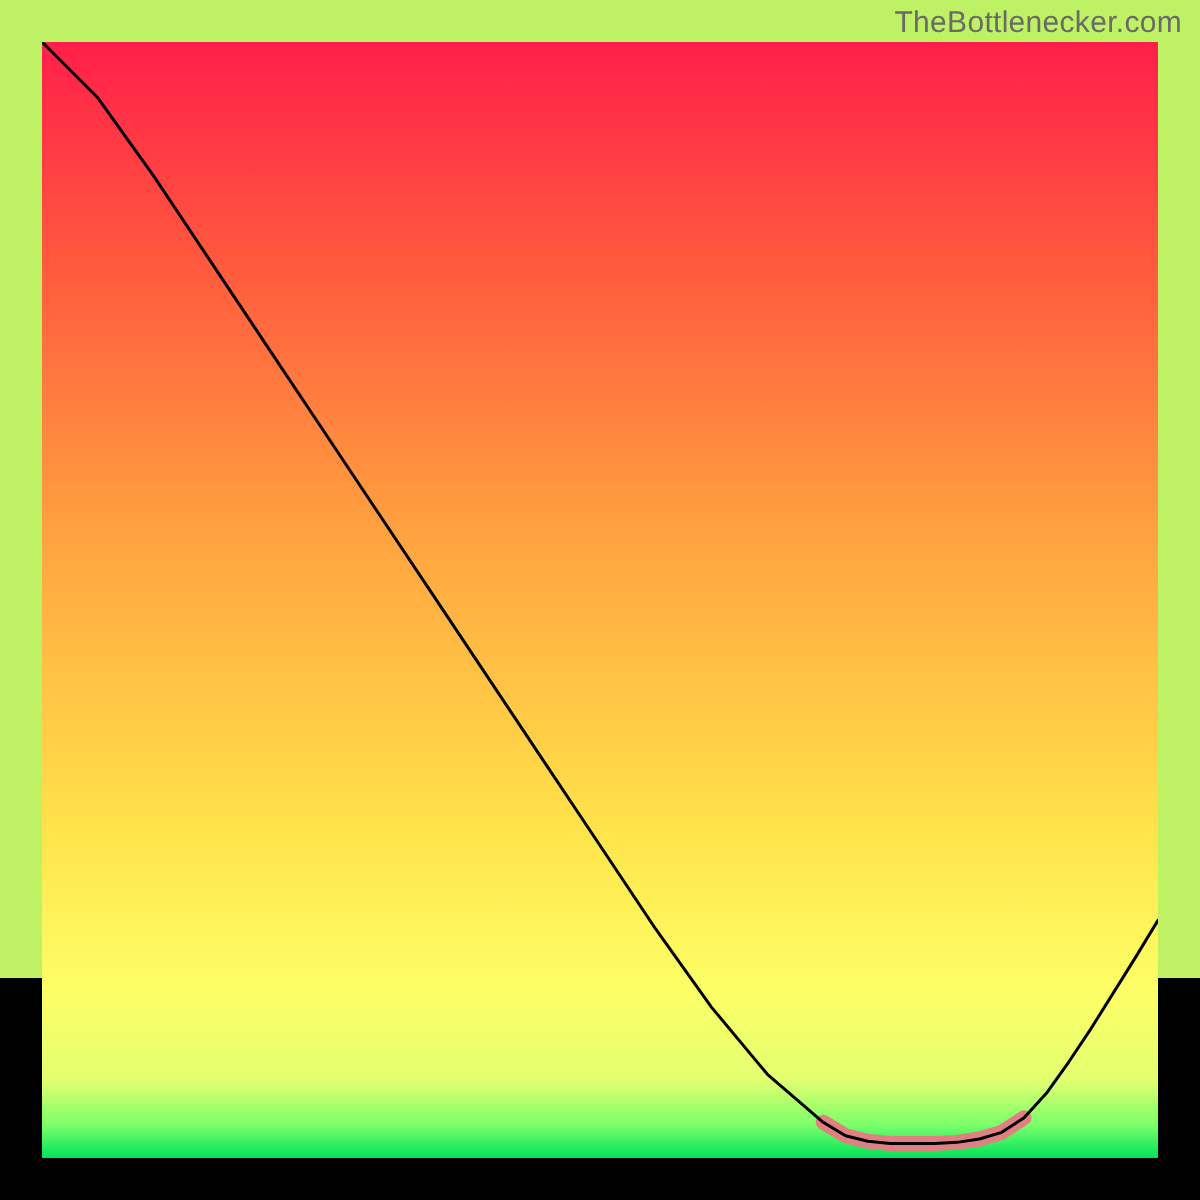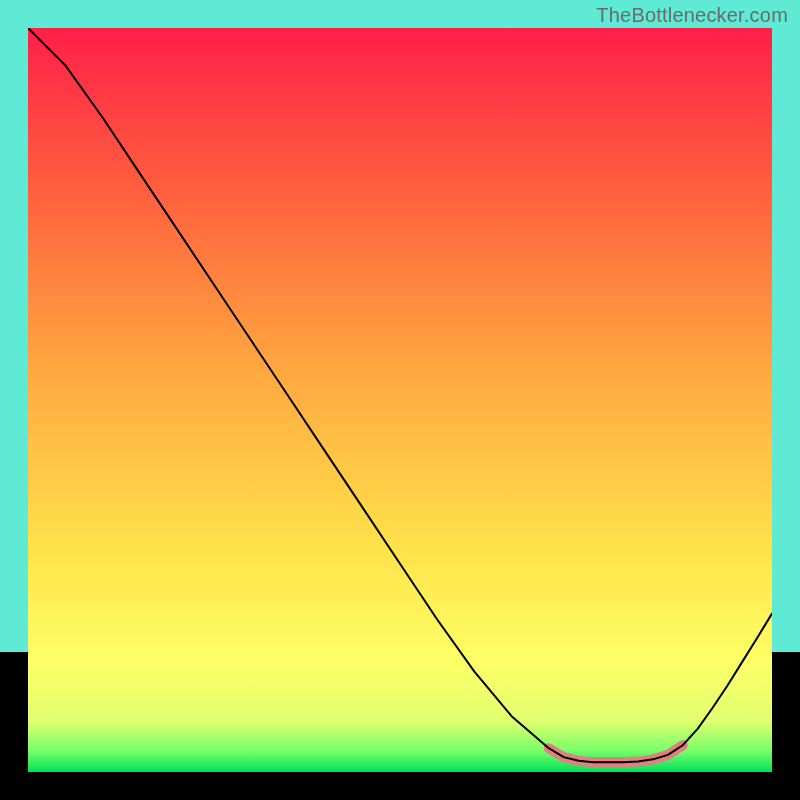--- a/index.html
+++ b/index.html
@@ -8,21 +8,21 @@
     width: 800px;
     height: 800px;
     background: #000;
     font-family: Arial, Helvetica, sans-serif;
     overflow: hidden;
   }
   .frame {
     position: relative;
     width: 800px;
     height: 652px;
-    background: #5eead4;
+    background: #bef264;
   }
   .attribution {
     position: absolute;
     top: 4px;
     right: 12px;
     color: #6a6a6a;
     font-size: 20px;
     font-weight: 500;
     letter-spacing: 0.2px;
   }

